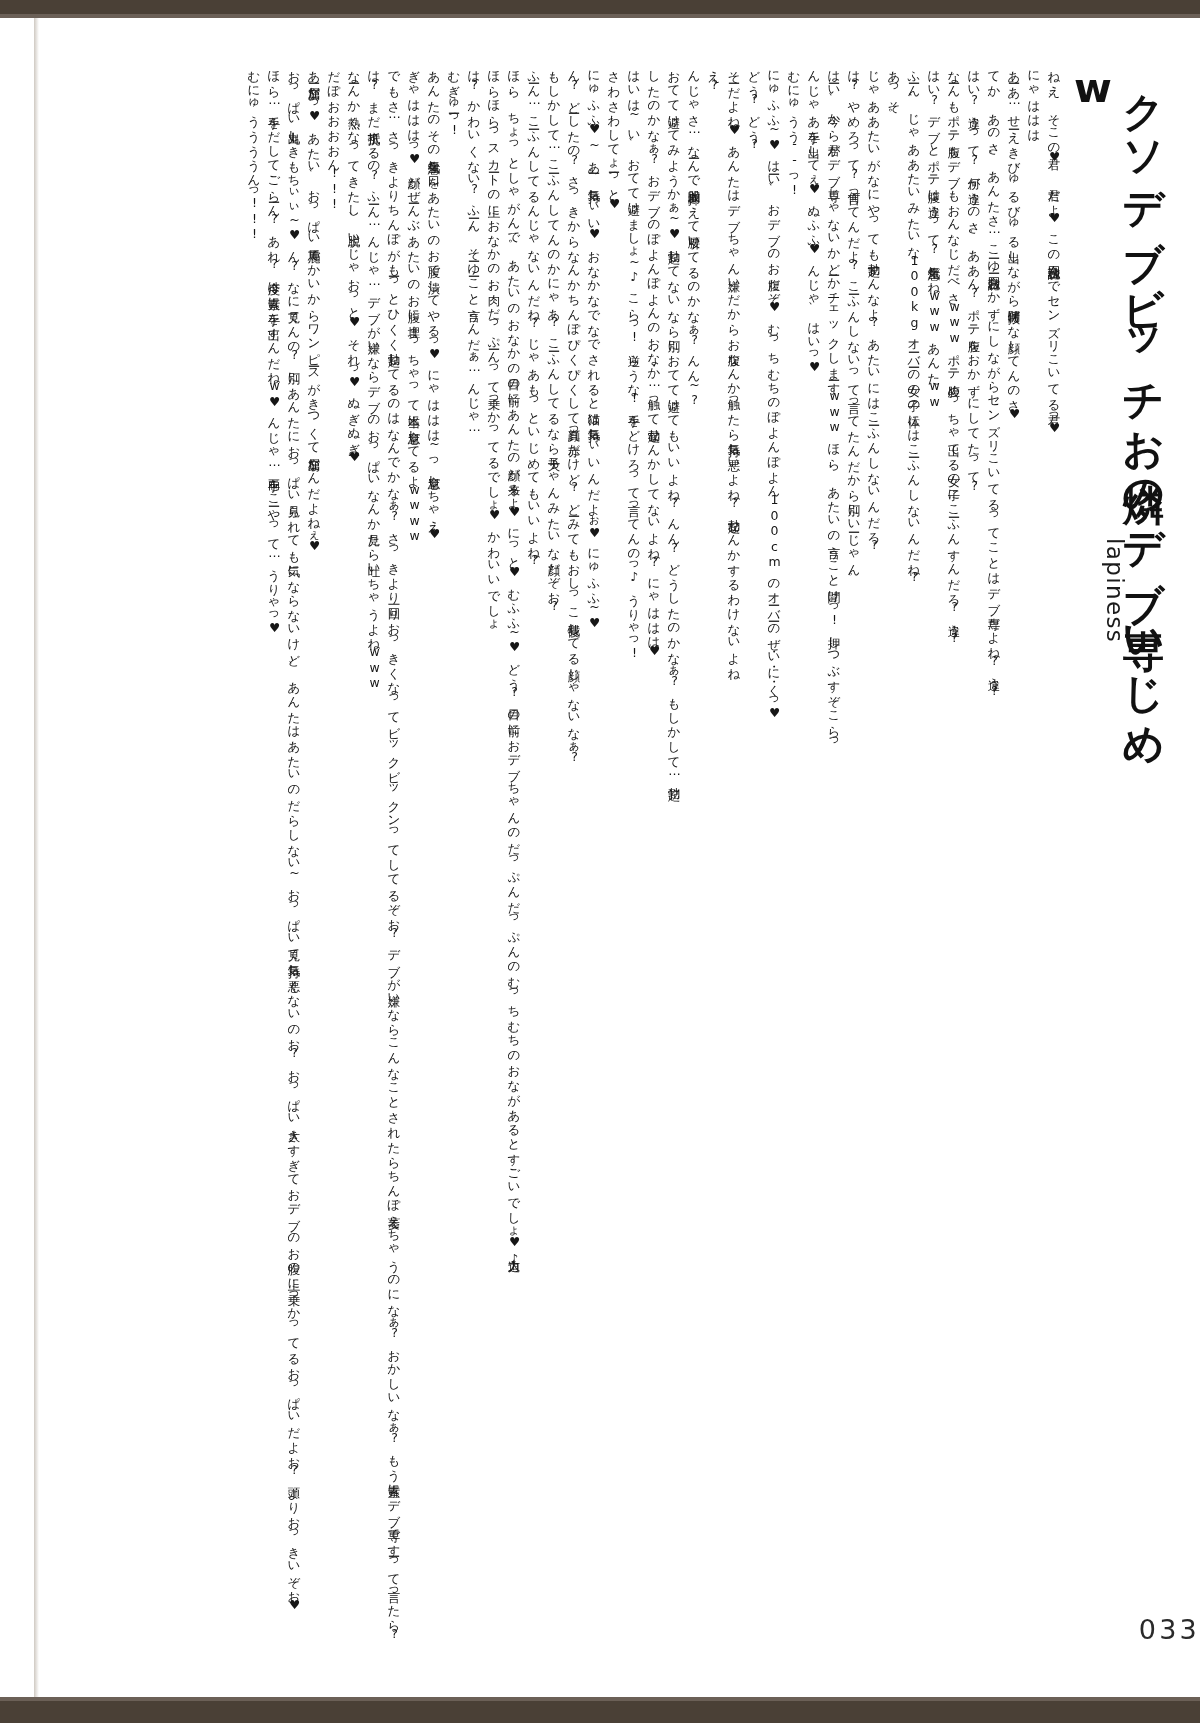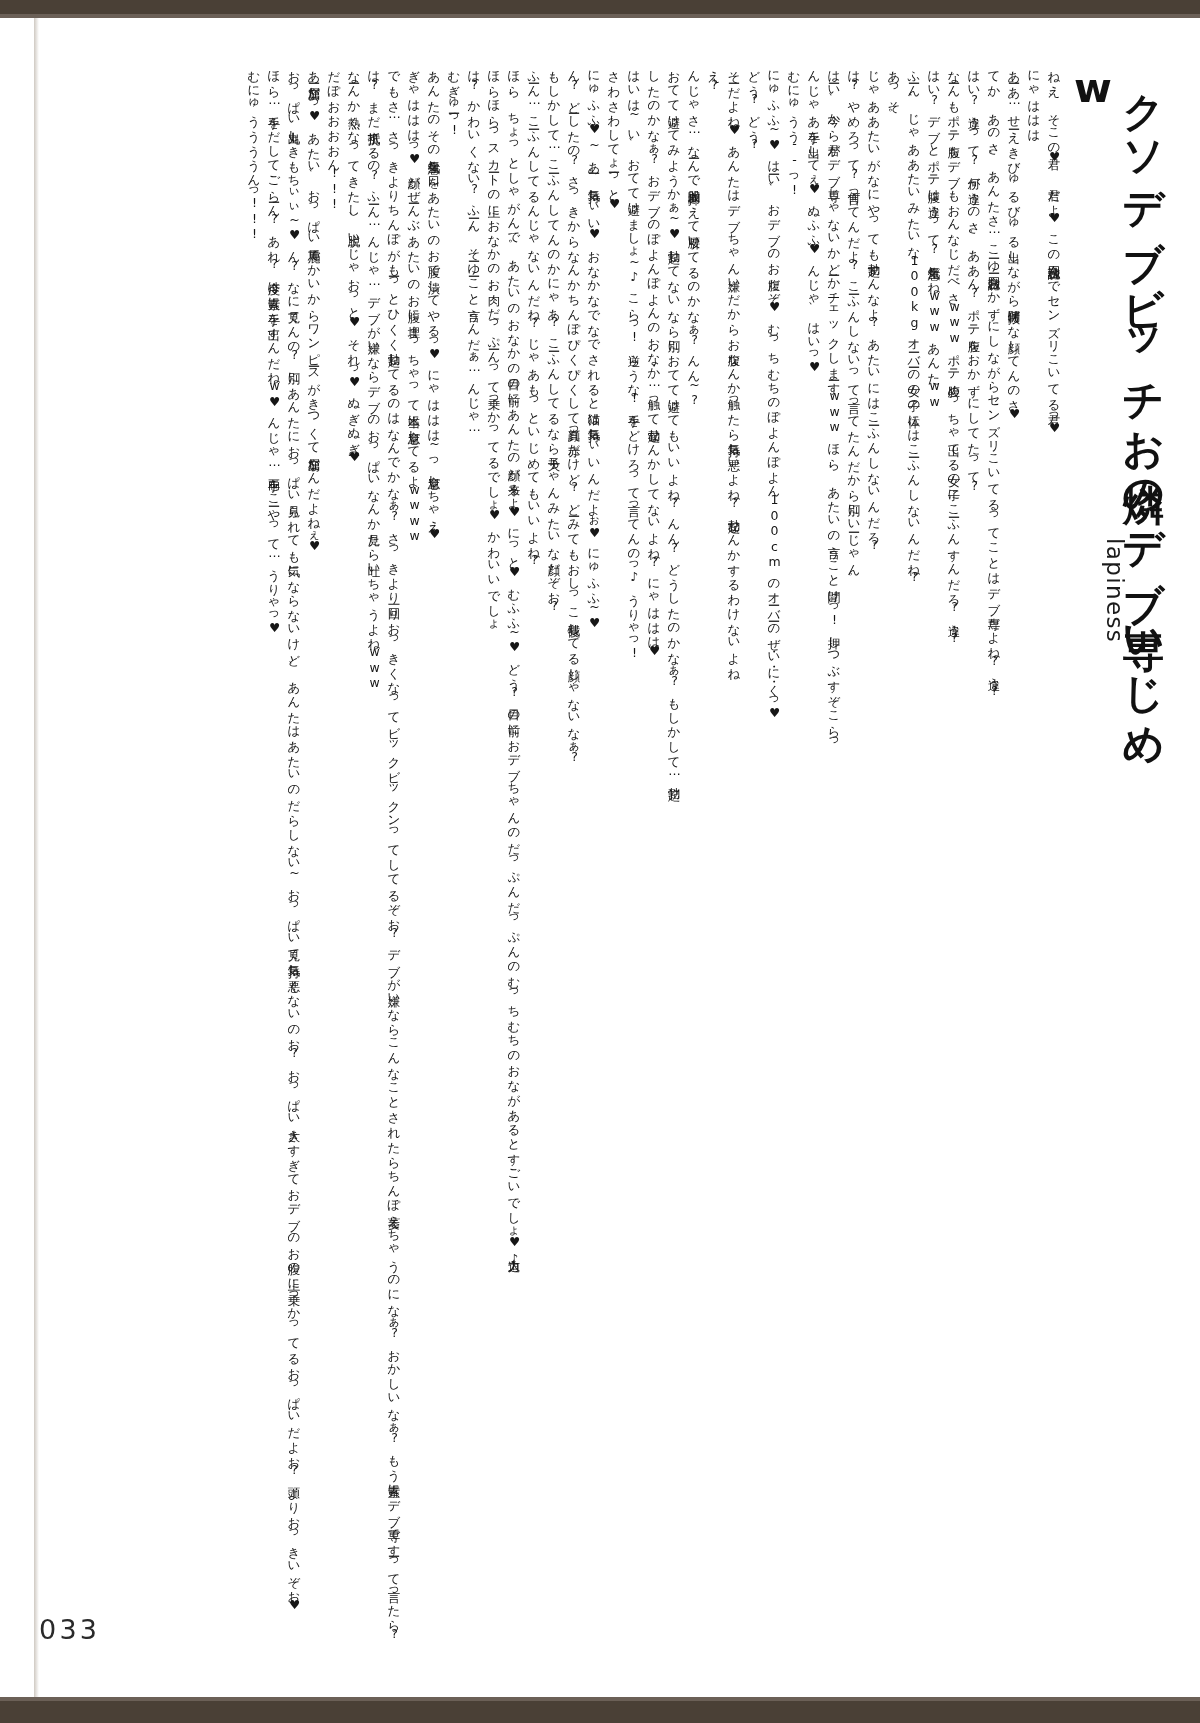--- a/index.html
+++ b/index.html
@@ -122,21 +122,21 @@
     padding-left: 7.5px;
     max-height: 1420px;
   }
   .col-b .line { max-height: 760px; }
 
   .page-number {
     position: absolute;
     bottom: 52px;
     left: 0;
     width: 1161px;
-    text-align: left;
+    text-align: right;
     font-family: "DejaVu Sans", sans-serif;
     font-size: 27px;
     letter-spacing: 0.12em;
     color: #2a2a2a;
   }
 </style>
 </head>
 <body>
 
 <div class="band band-top"></div>

